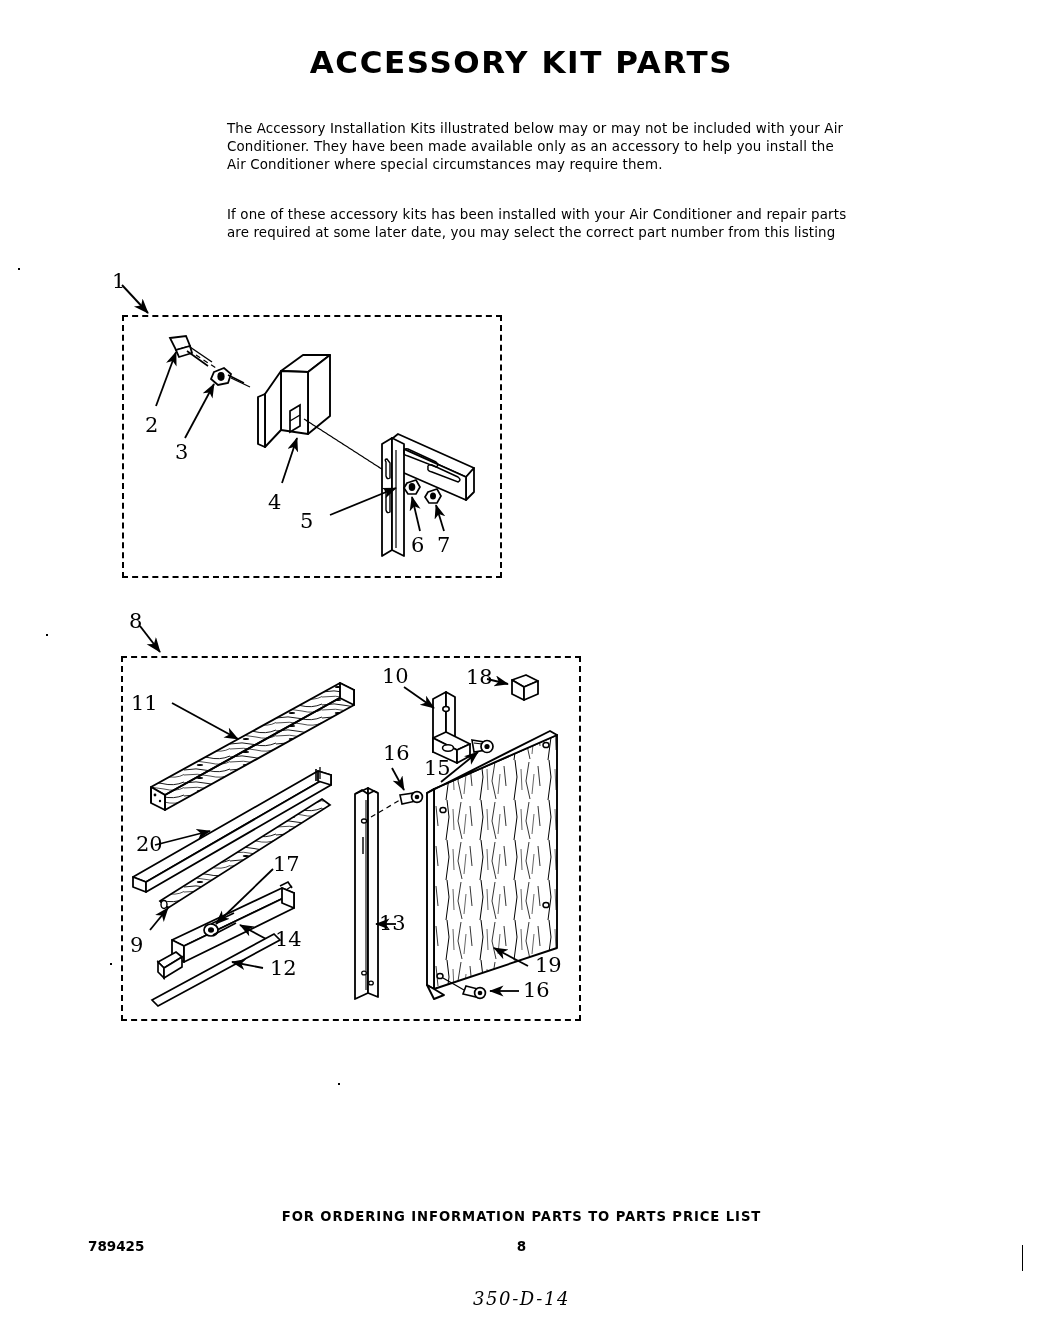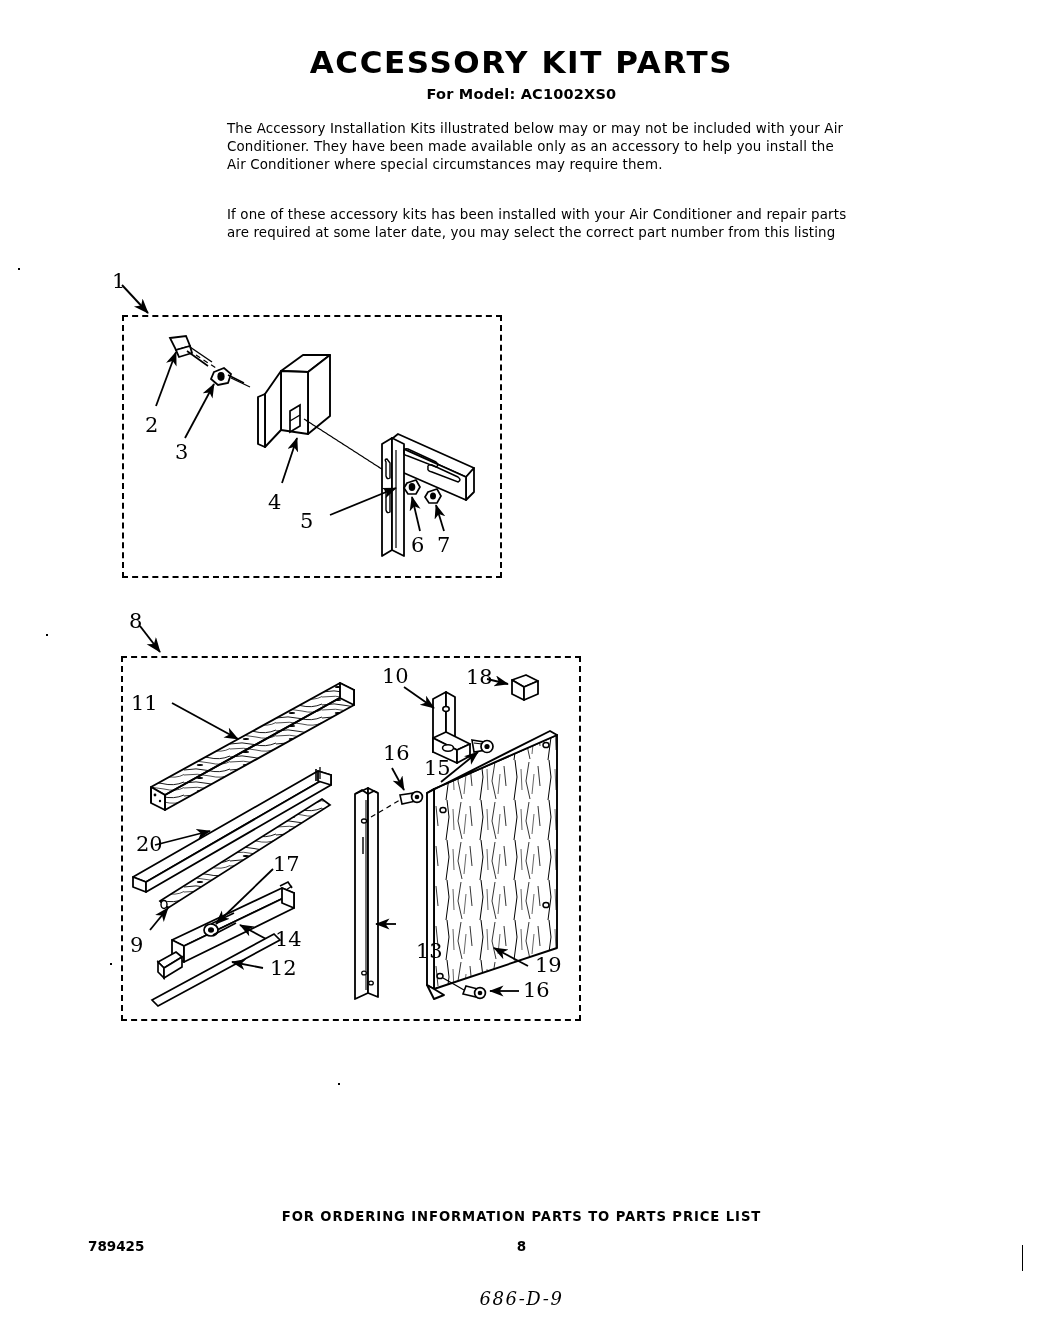--- a/index.html
+++ b/index.html
@@ -123,21 +123,20 @@
     width: 2px; height: 2px;
     background: #000;
   }
 </style>
 </head>
 <body>
 
 <div id="page">
 
   <div class="title">ACCESSORY KIT PARTS</div>
-  <div class="subtitle">For Model: AC1002XS0</div>
 
   <div class="para p1">The Accessory Installation Kits illustrated below may or may not be included with your Air Conditioner. They have been made available only as an accessory to help you install the Air Conditioner where special circumstances may require them.</div>
   <div class="para p2">If one of these accessory kits has been installed with your Air Conditioner and repair parts are required at some later date, you may select the correct part number from this listing</div>
 
   <div class="kitbox" id="kitbox-1"></div>
 
   <div class="kitbox" id="kitbox-2"></div>
 
   <svg class="svgwrap" width="1043" height="1326" viewBox="0 0 1043 1326">
     <defs>
@@ -398,34 +397,34 @@
   <div class="callout" style="left:268px; top:492px;">4</div>
   <div class="callout" style="left:300px; top:511px;">5</div>
   <div class="callout" style="left:411px; top:535px;">6</div>
   <div class="callout" style="left:437px; top:535px;">7</div>
 
   <div class="callout" style="left:129px; top:611px;">8</div>
   <div class="callout" style="left:130px; top:935px;">9</div>
   <div class="callout" style="left:382px; top:666px;">10</div>
   <div class="callout" style="left:131px; top:693px;">11</div>
   <div class="callout" style="left:270px; top:958px;">12</div>
-  <div class="callout" style="left:416px; top:913px;margin-top:28px;">13</div>
+  <div class="callout" style="left:379px; top:913px;">13</div>
   <div class="callout" style="left:275px; top:929px;">14</div>
   <div class="callout" style="left:424px; top:758px;">15</div>
   <div class="callout" style="left:383px; top:743px;">16</div>
   <div class="callout" style="left:523px; top:980px;">16</div>
   <div class="callout" style="left:273px; top:854px;">17</div>
   <div class="callout" style="left:466px; top:667px;">18</div>
   <div class="callout" style="left:535px; top:955px;">19</div>
   <div class="callout" style="left:136px; top:834px;">20</div>
 
   <div class="speck" style="left:18px;  top:268px;"></div>
   <div class="speck" style="left:46px;  top:634px;"></div>
   <div class="speck" style="left:110px; top:963px;"></div>
   <div class="speck" style="left:338px; top:1083px;"></div>
   <div class="speck" style="left:1022px; top:1245px; height:26px; width:1px;"></div>
 
   <div class="footer-note">FOR ORDERING INFORMATION PARTS TO PARTS PRICE LIST</div>
   <div class="footer-partno">789425</div>
   <div class="footer-page">8</div>
-  <div class="footer-hand">686-D-9</div>
+  <div class="footer-hand">350-D-14</div>
 
 </div>
 
 </body></html>

